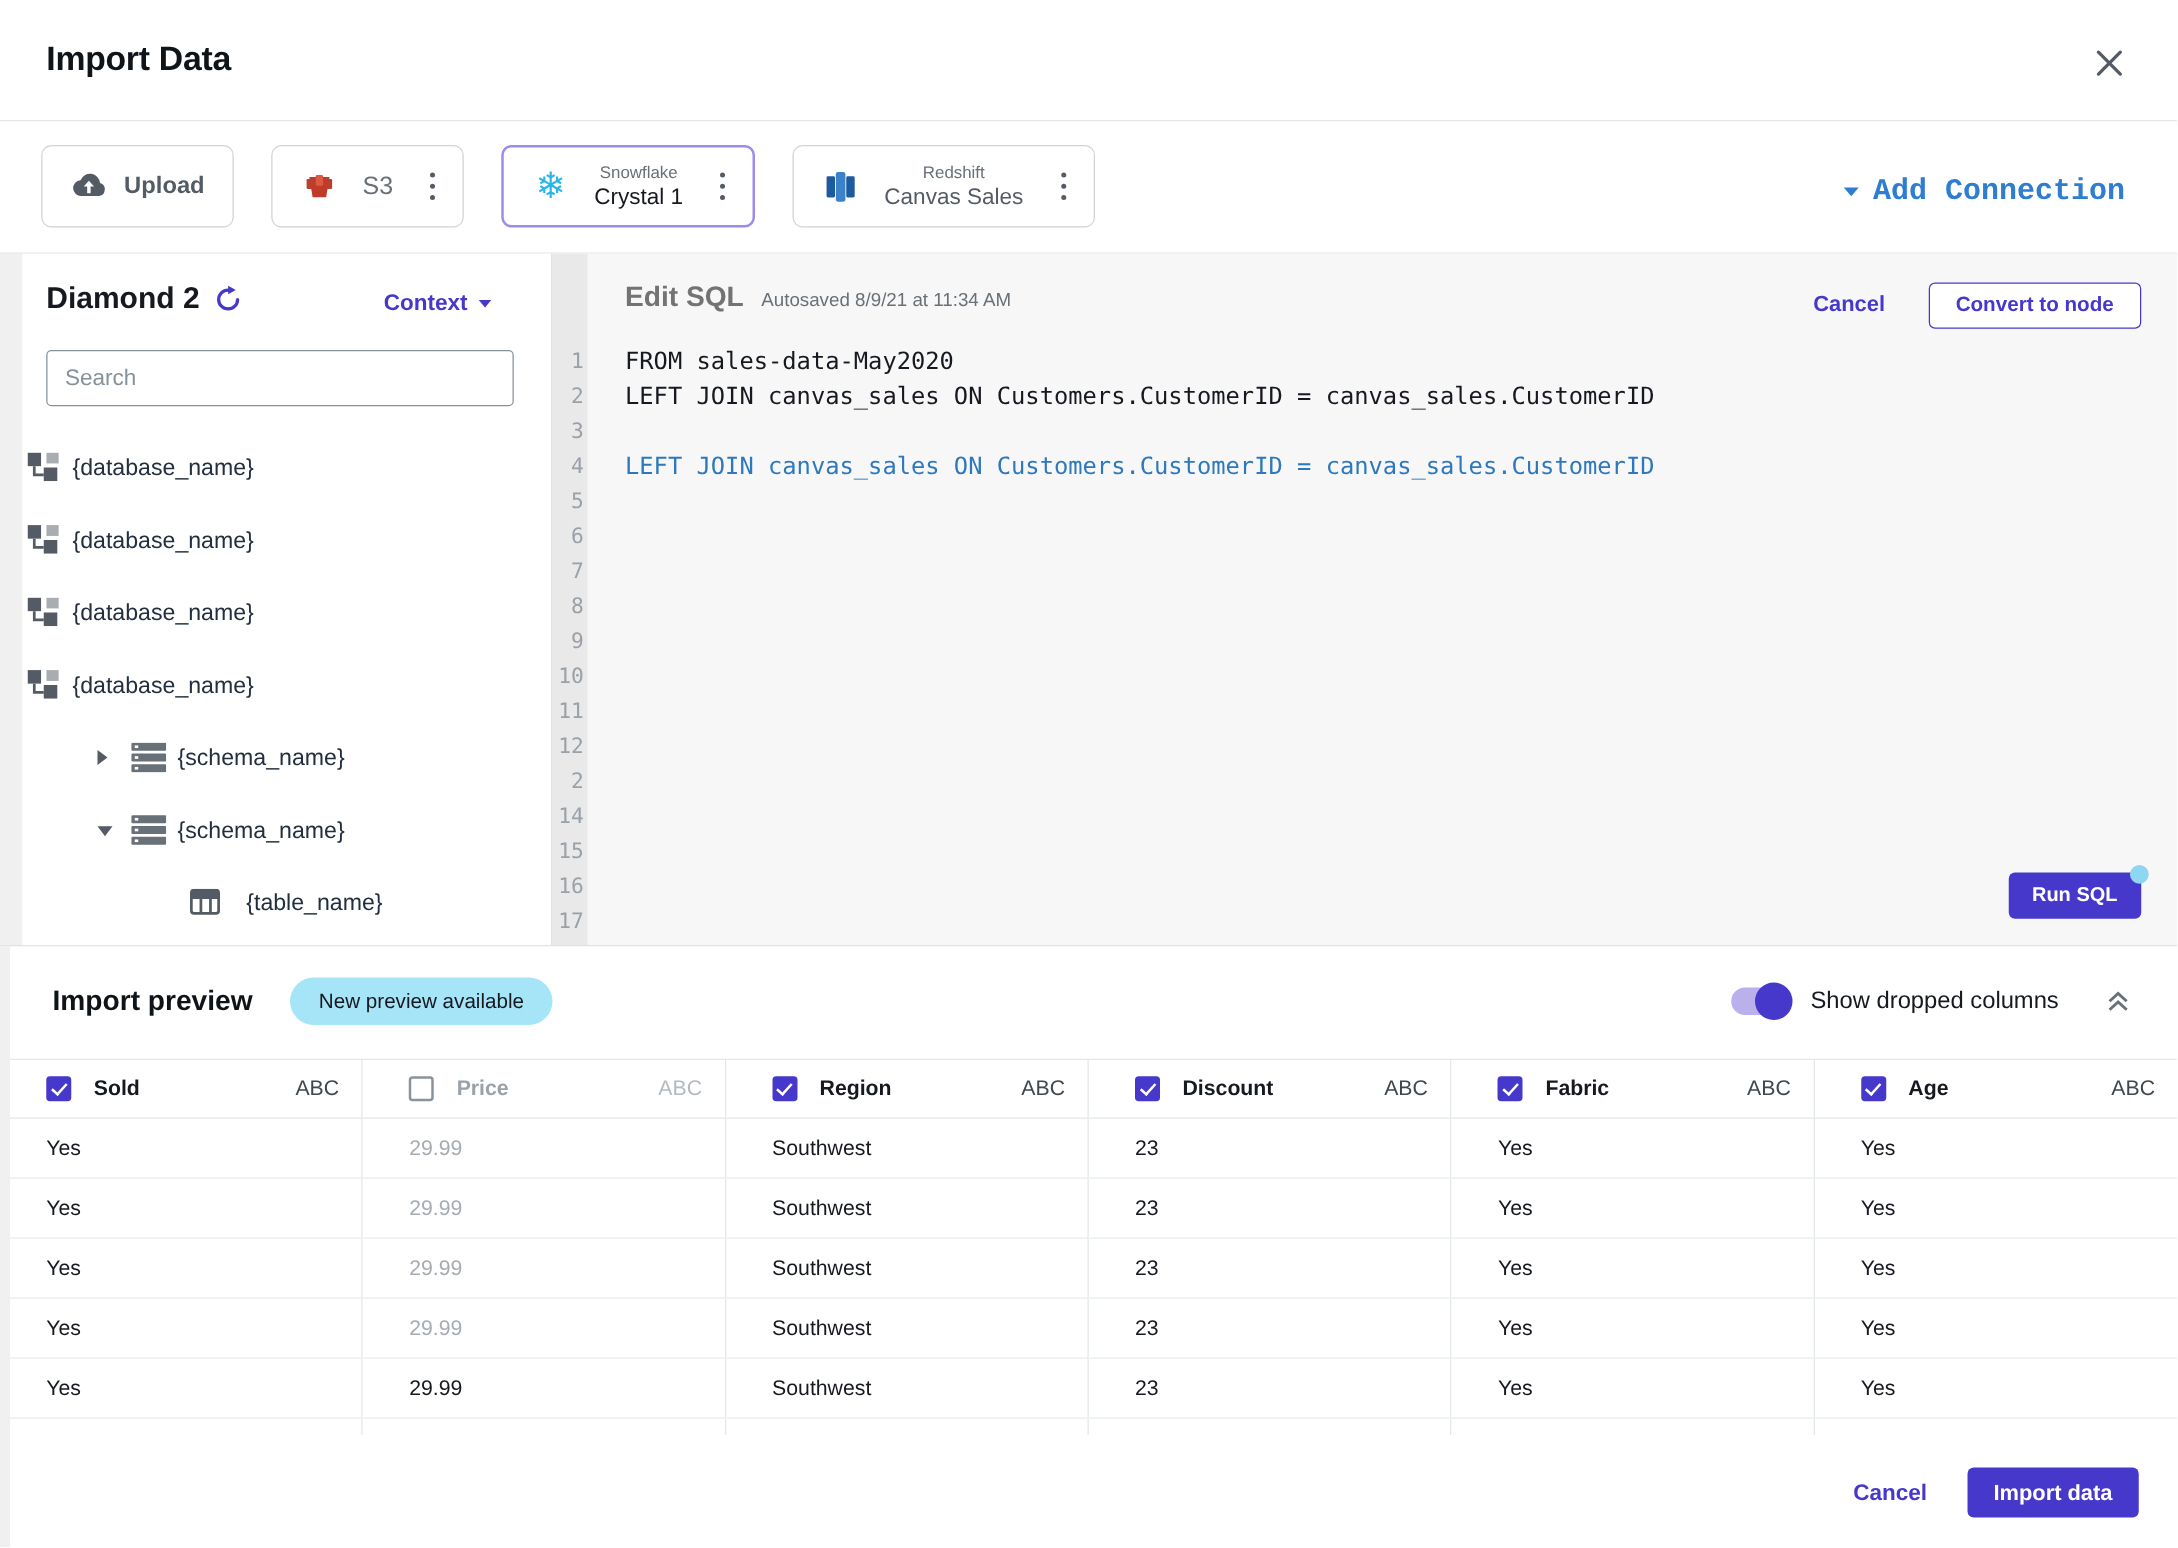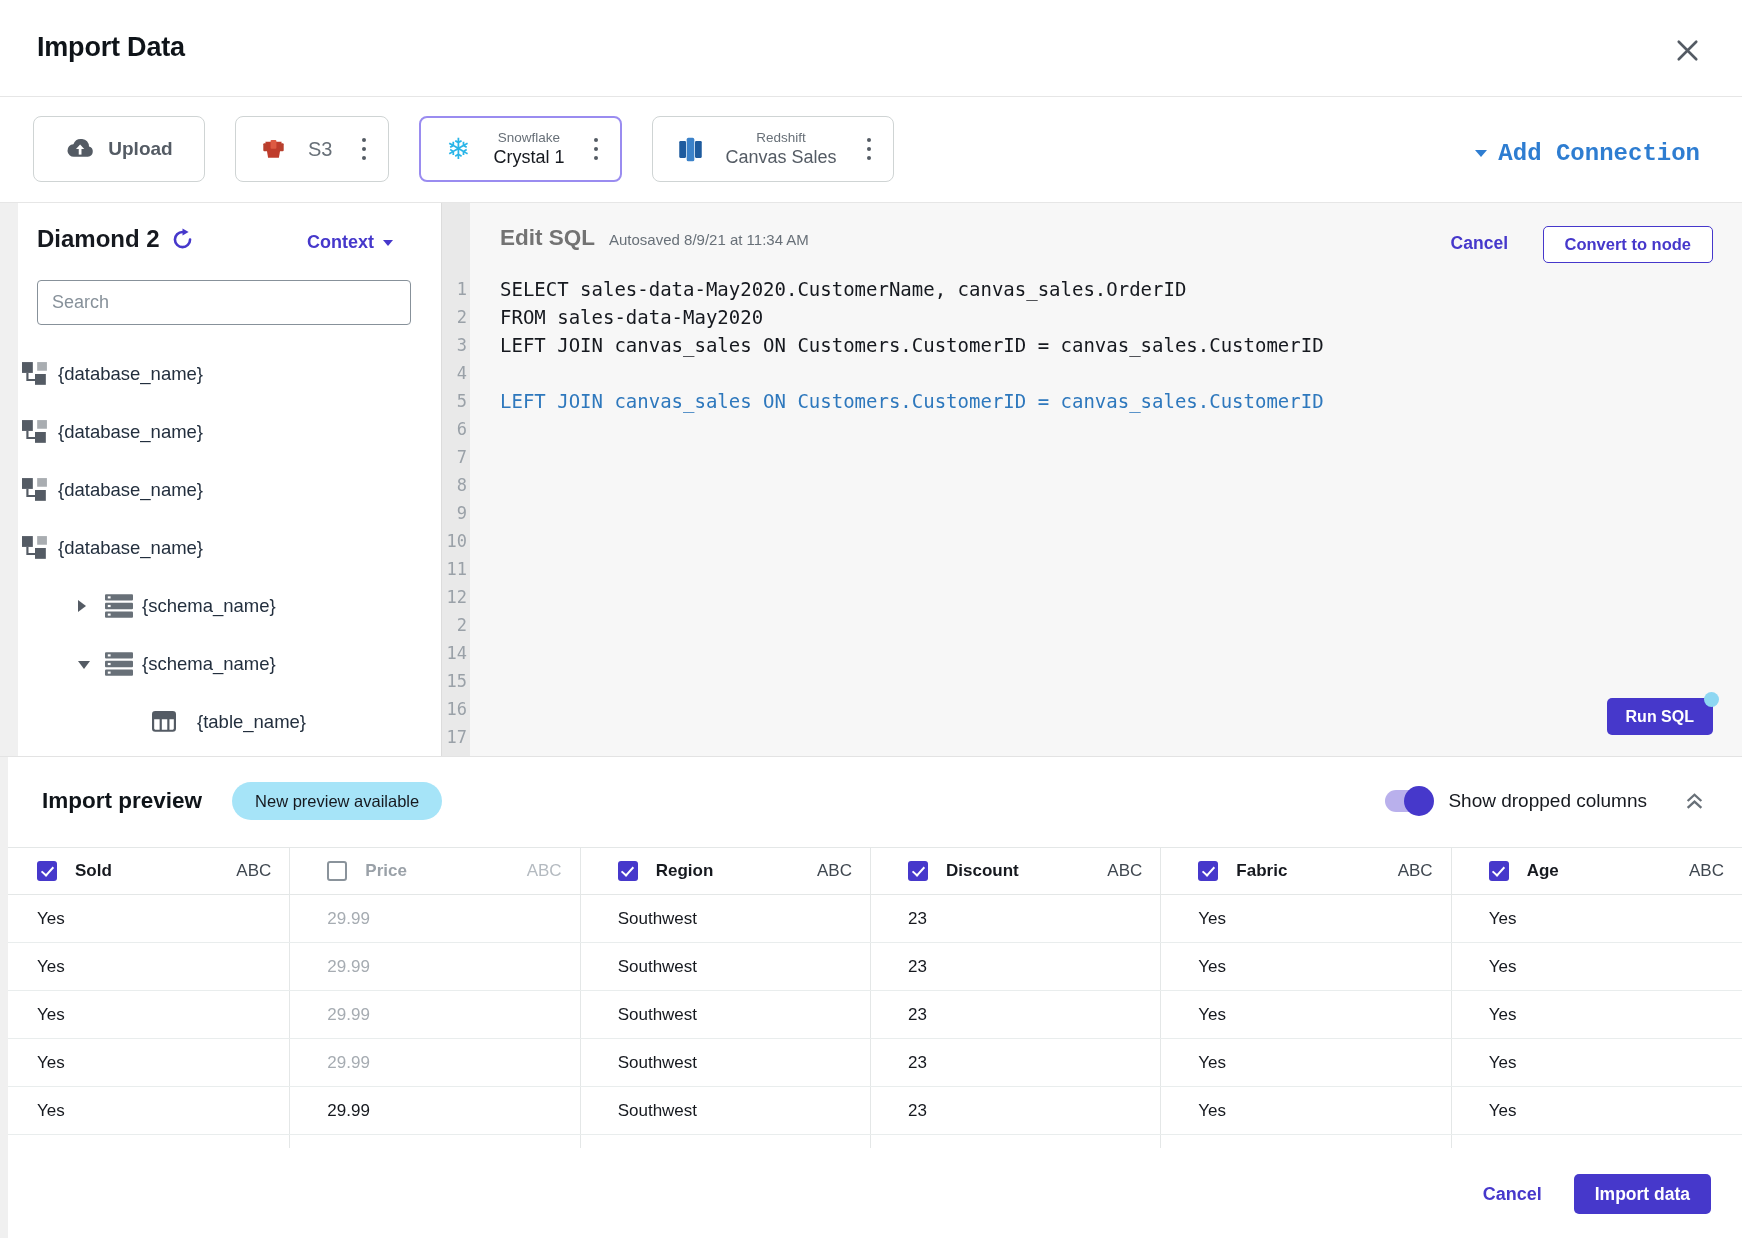--- a/index.html
+++ b/index.html
@@ -19,21 +19,21 @@
   .card.selected { border:2px solid #9a8cf0; }
   .card .cicon { display:flex; align-items:center; justify-content:center; width:30px; line-height:0; }
   .snow-glyph { font-size:29px; line-height:1; color:var(--snowflake-blue,#29b5e8); }
   .card .ctext { margin-left:20px; display:flex; flex-direction:column; justify-content:center; }
   .card .csvc { font-size:13.5px; color:#687078; margin-bottom:2px; }
   .card .cname { font-size:18px; color:#16191f; }
   .card .cname.muted { color:#545b64; }
   .card .cname.solo { font-size:20px; color:#687078; }
   .kebab { margin-left:26px; display:flex; flex-direction:column; align-items:center; background:none; border:none; cursor:pointer; padding:4px; }
   .kebab i { width:4px; height:4px; border-radius:50%; background:#545b64; display:block; margin:2.4px 0; }
-  .upload-card { width:172px; justify-content:center; padding:0;text-align:center; }
+  .upload-card { width:154px; justify-content:center; padding:0;text-align:center; }
   .upload-card .ulabel { font-size:19px; font-weight:600; color:#545b64; margin-left:13px; }
   .add-conn { position:absolute; right:42px; top:43px; display:flex; align-items:center; gap:11px; background:none; border:none; cursor:pointer; }
   .caret-down-sm { width:0; height:0; border-left:6px solid transparent; border-right:6px solid transparent; border-top:7px solid var(--link-blue,#2e7dd1); }
   .add-conn span { font-size:24px; font-weight:700; color:var(--link-blue,#2e7dd1);font-family:Liberation Mono, monospace; }
 
   
   .main { position:relative; display:flex; height:553px; }
   .edge { width:18px; background:#f0f0f0; }
   .edge-low { position:absolute; left:0; top:757px; width:8px; height:481px; background:#f0f0f0; z-index:5; }
   .sidebar { position:relative; width:423px; background:#fff; }
@@ -312,21 +312,20 @@
           <div>16</div>
           <div>17</div>
         </div>
       <div class="ed-head">
         <h2>Edit SQL</h2>
         <span class="autosaved">Autosaved 8/9/21 at 11:34 AM</span>
       </div>
       <button class="ed-cancel">Cancel</button>
       <button class="convert-btn">Convert to node</button>
       <div class="code">
-          <div>SELECT sales-data-May2020.CustomerName, canvas_sales.OrderID</div>
           <div>FROM sales-data-May2020</div>
           <div>LEFT JOIN canvas_sales ON Customers.CustomerID = canvas_sales.CustomerID</div>
           <div>&nbsp;</div>
           <div class="hl">LEFT JOIN canvas_sales ON Customers.CustomerID = canvas_sales.CustomerID</div>
           <div>&nbsp;</div>
           <div>&nbsp;</div>
           <div>&nbsp;</div>
           <div>&nbsp;</div>
           <div>&nbsp;</div>
           <div>&nbsp;</div>

